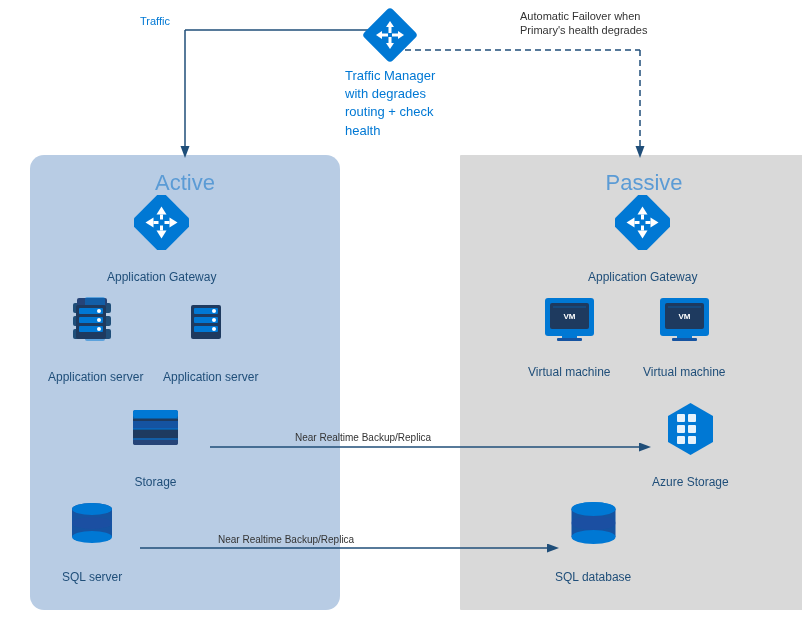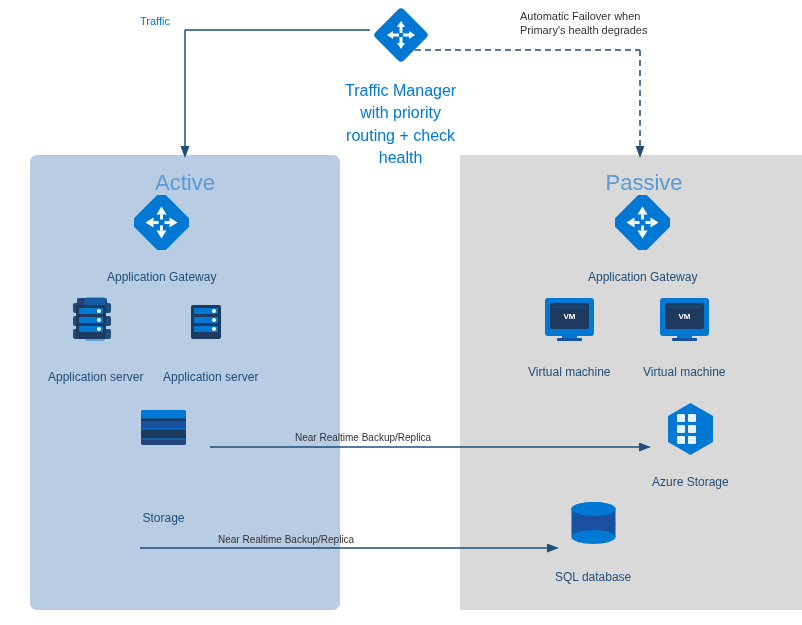--- a/index.html
+++ b/index.html
@@ -19,21 +19,21 @@
     }
 
     
     .region-active {
       position: absolute;
       left: 30px;
       top: 155px;
       width: 310px;
       height: 455px;
       background: #b8cce4;
-      border-radius: 7px;
+      border-radius: 14px;
     }
 
     .region-passive {
       position: absolute;
       left: 460px;
       top: 155px;
       width: 368px;
       height: 455px;
       background: #d9d9d9;
       border-radius: 1px;
@@ -138,23 +138,23 @@
         <polygon points="0,14 4,8 -4,8" fill="white"></polygon>
         <rect x="-1.5" y="2" width="3" height="6" fill="white"></rect>
 
         <polygon points="-14,0 -8,-4 -8,4" fill="white"></polygon>
         <rect x="-8" y="-1.5" width="6" height="3" fill="white"></rect>
 
         <polygon points="14,0 8,-4 8,4" fill="white"></polygon>
         <rect x="2" y="-1.5" width="6" height="3" fill="white"></rect>
       </g>
     </svg>
-    <div style="font-size:16px; color:#0078d4; text-align:center; line-height:1.4; margin-top:15px;">
+    <div style="font-size:13px; color:#0078d4; text-align:left; line-height:1.4; margin-top:2px;">
       <span>Traffic Manager</span><br>
-      <span>with priority</span><br>
+      <span>with degrades</span><br>
       <span>routing + check</span><br>
       <span>health</span>
     </div>
   </div>
 
   <div class="icon-container" style="left:107px; top:195px;">
     <svg width="55" height="55" viewBox="0 0 55 55">
       <rect x="5" y="5" width="45" height="45" rx="4" fill="#0078d4" transform="rotate(45 27.5 27.5)"></rect>
       <g transform="translate(27.5,27.5)" fill="white">
         <polygon points="0,-16 5,-8 -5,-8" fill="white"></polygon>
@@ -196,37 +196,48 @@
       <rect x="8" y="13" width="24" height="6" rx="1" fill="#0078d4"></rect>
       <rect x="8" y="22" width="24" height="6" rx="1" fill="#0078d4"></rect>
       <rect x="8" y="31" width="24" height="6" rx="1" fill="#0078d4"></rect>
       <circle cx="28" cy="16" r="2" fill="white"></circle>
       <circle cx="28" cy="25" r="2" fill="white"></circle>
       <circle cx="28" cy="34" r="2" fill="white"></circle>
     </svg>
     <div class="icon-label">Application server</div>
   </div>
 
-  <div class="icon-container" style="left:136px; top:400px;gap:36px;">
+  <div class="icon-container" style="left:128px; top:400px;">
     <svg width="55" height="55" viewBox="0 0 55 55">
 
       <rect x="5" y="10" width="45" height="35" rx="3" fill="#1e3a5f"></rect>
 
       <rect x="5" y="10" width="45" height="8" rx="2" fill="#0078d4"></rect>
       <rect x="5" y="21" width="45" height="8" rx="0" fill="#1553a1"></rect>
       <rect x="5" y="31" width="45" height="8" rx="0" fill="#1e3a5f"></rect>
       <rect x="5" y="38" width="45" height="7" rx="2" fill="#264478"></rect>
 
       <line x1="5" y1="18" x2="50" y2="18" stroke="#0078d4" stroke-width="1"></line>
       <line x1="5" y1="29" x2="50" y2="29" stroke="#0078d4" stroke-width="1"></line>
       <line x1="5" y1="39" x2="50" y2="39" stroke="#0078d4" stroke-width="1"></line>
     </svg>
     <div class="icon-label">Storage</div>
   </div>
 
+  <div class="icon-container" style="left:62px; top:495px;">
+    <svg width="50" height="55" viewBox="0 0 50 55">
+
+      <ellipse cx="25" cy="14" rx="20" ry="6" fill="#1553a1"></ellipse>
+      <rect x="5" y="14" width="40" height="28" fill="#1553a1"></rect>
+      <ellipse cx="25" cy="42" rx="20" ry="6" fill="#0078d4"></ellipse>
+      <ellipse cx="25" cy="28" rx="20" ry="6" fill="#1e4fa3" opacity="0.7"></ellipse>
+      <ellipse cx="25" cy="14" rx="20" ry="6" fill="#0078d4"></ellipse>
+    </svg>
+    <div class="icon-label">SQL server</div>
+  </div>
 
   <div class="icon-container" style="left:588px; top:195px;">
     <svg width="55" height="55" viewBox="0 0 55 55">
       <rect x="5" y="5" width="45" height="45" rx="4" fill="#0078d4" transform="rotate(45 27.5 27.5)"></rect>
       <g transform="translate(27.5,27.5)" fill="white">
         <polygon points="0,-16 5,-8 -5,-8" fill="white"></polygon>
         <rect x="-1.5" y="-8" width="3" height="5" fill="white"></rect>
         <polygon points="0,16 5,8 -5,8" fill="white"></polygon>
         <rect x="-1.5" y="3" width="3" height="5" fill="white"></rect>
         <polygon points="-16,0 -8,-5 -8,5" fill="white"></polygon>

